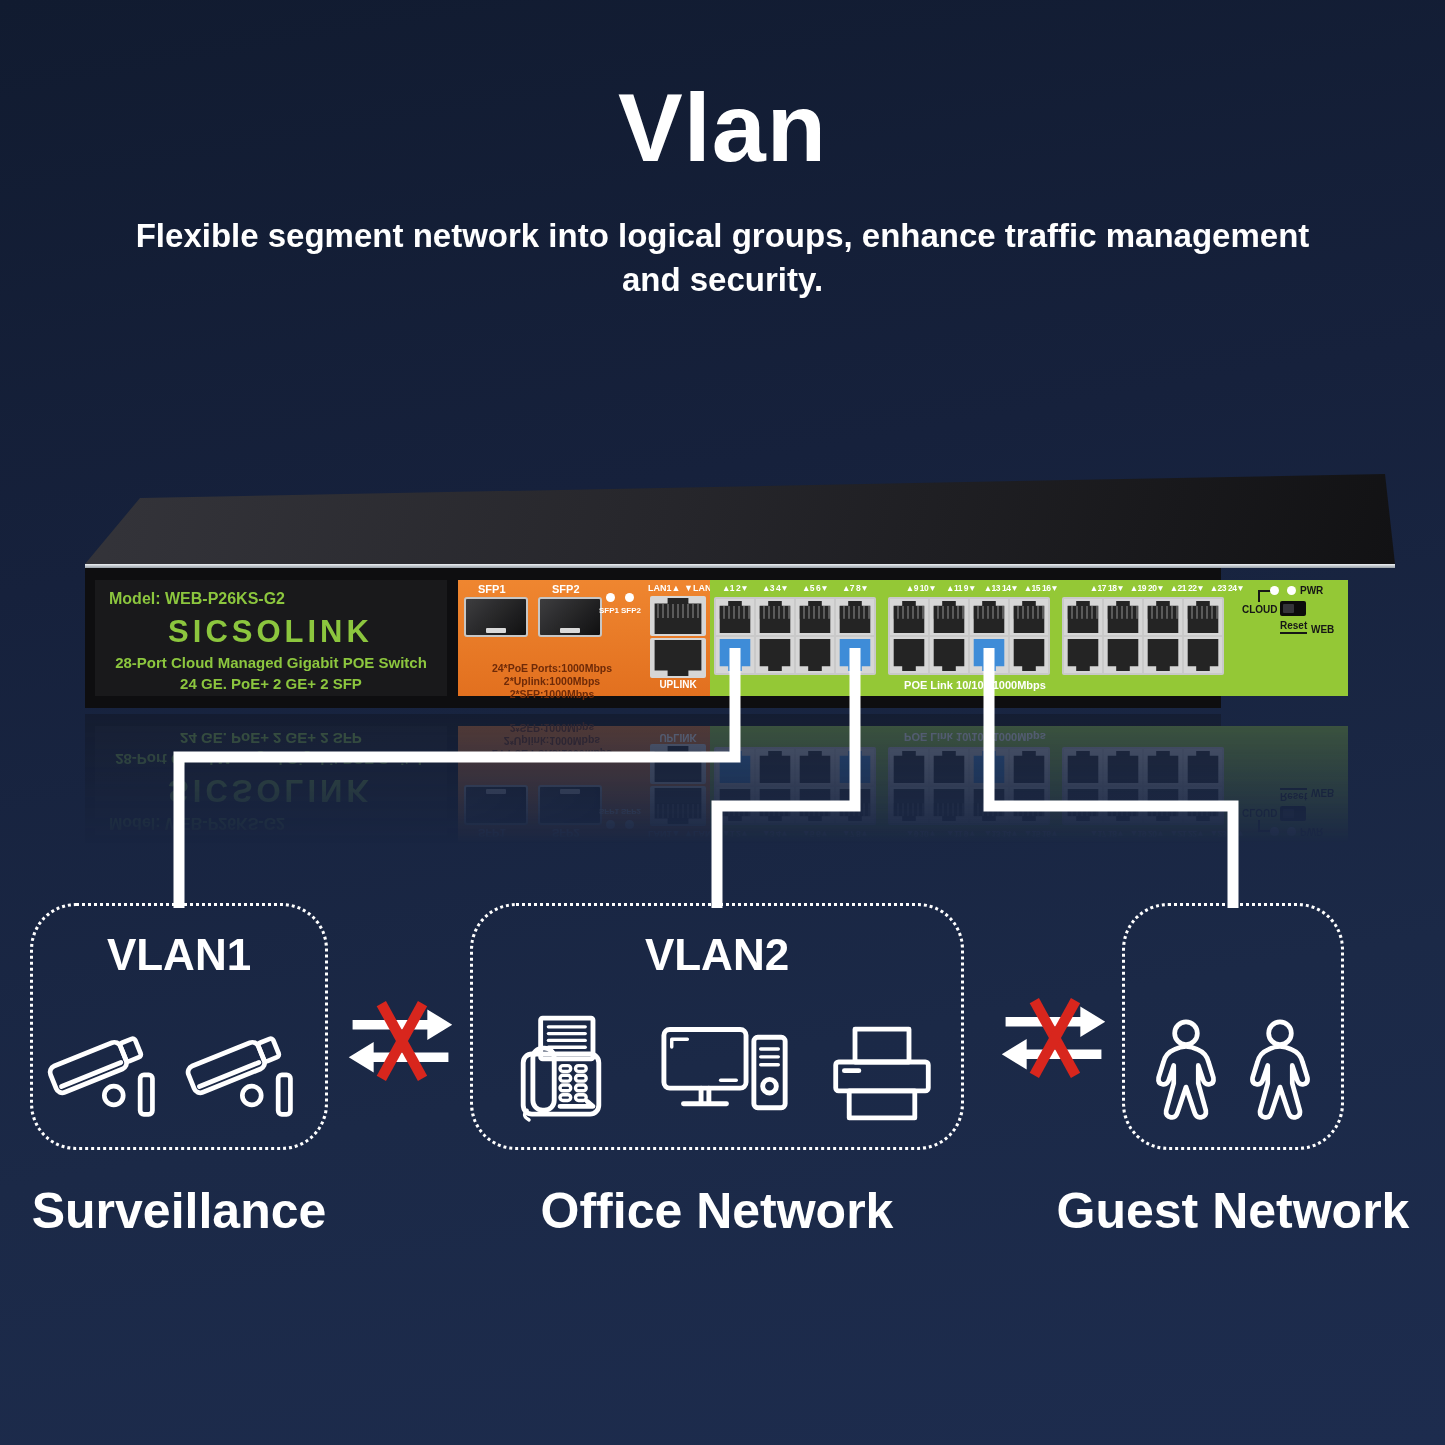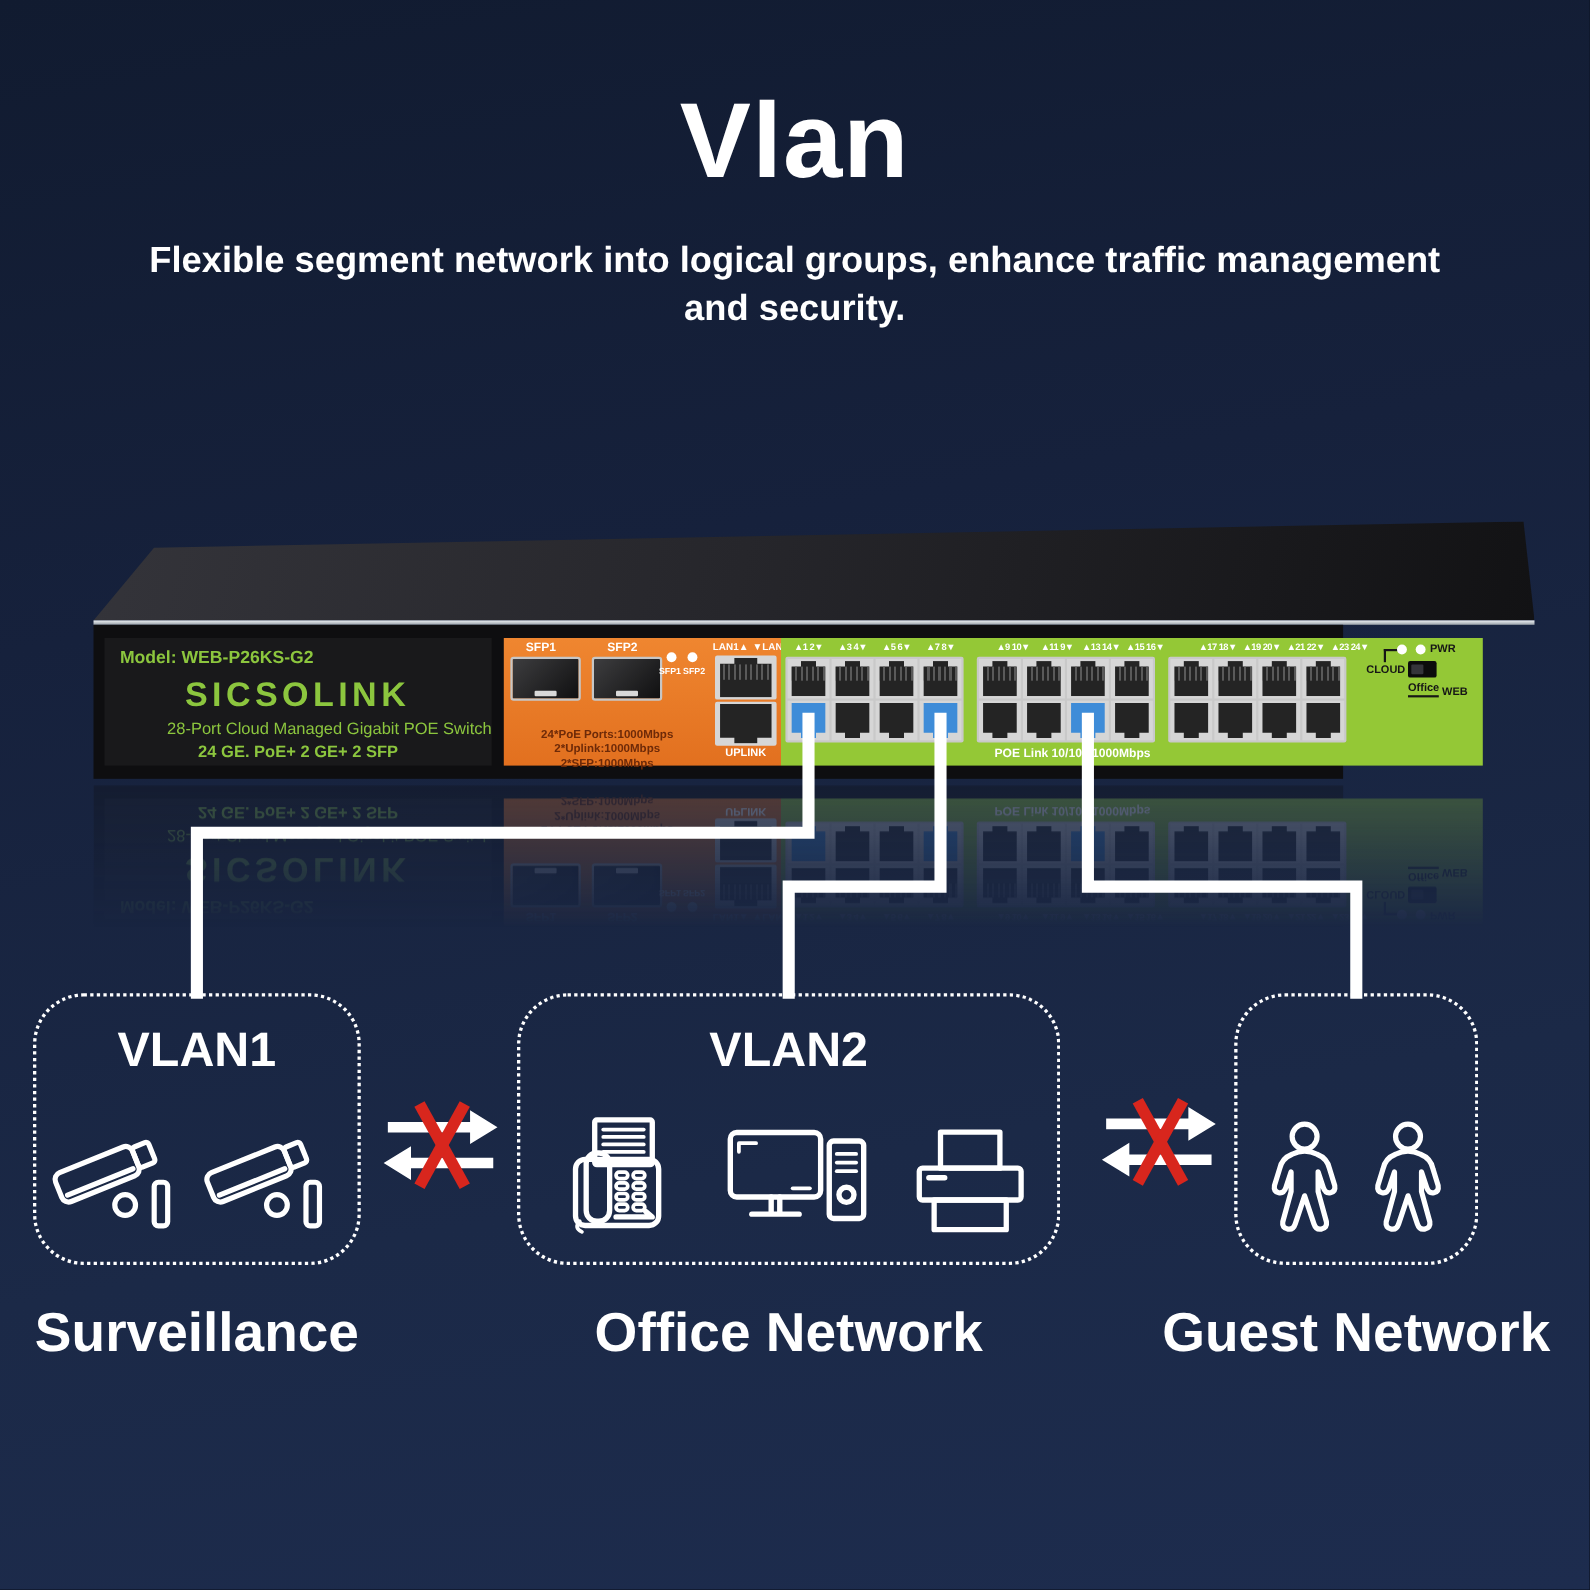--- a/index.html
+++ b/index.html
@@ -19,21 +19,21 @@
   .slab{position:absolute;left:0;top:0;width:1310px;height:92px;
     clip-path:polygon(55px 26px,1300px 2px,1310px 92px,0px 92px);
     background:linear-gradient(105deg,#34343a 0%,#26262b 45%,#121214 100%);}
   .silver-edge{position:absolute;left:0;top:92px;width:1310px;height:4px;
     background:linear-gradient(#eef1f4,#98a0a8);}
   .panel{position:absolute;left:0;top:96px;width:1136px;height:140px;background:#0e0e10;}
   .section-model{position:absolute;left:10px;top:12px;width:352px;height:116px;background:#19191b;
     text-align:center;color:#8cc63e;}
   .model-line{position:absolute;left:14px;top:10px;font-size:16px;font-weight:700;white-space:nowrap;}
   .brand-line{position:absolute;left:0;right:1px;top:34px;font-size:31px;font-weight:800;letter-spacing:4px;}
-  .desc-line1{position:absolute;left:0;right:0;top:74px;font-size:15px;font-weight:400;text-align:right;}
+  .desc-line1{position:absolute;left:0;right:0;top:74px;font-size:15px;font-weight:700;}
   .desc-line2{position:absolute;left:0;right:0;top:95px;font-size:15px;font-weight:700;}
   .section-sfp{position:absolute;left:373px;top:12px;width:252px;height:116px;
     background:linear-gradient(#ef8630,#e2701f);}
   .sfp-slot-label{position:absolute;top:3px;font-size:11px;font-weight:700;color:#fff;}
   .sfp-slot{position:absolute;top:17px;width:64px;height:40px;background:linear-gradient(135deg,#3d3d3f,#101011);
     border:2px solid #c6c6c6;border-radius:3px;box-sizing:border-box;}
   .sfp-slot::after{content:"";position:absolute;left:50%;bottom:2px;transform:translateX(-50%);
     width:20px;height:5px;background:#d9d9d9;border-radius:1px;}
   .led-dot{position:absolute;width:9px;height:9px;border-radius:50%;background:#fff;top:13px;}
   .led-label{position:absolute;top:26px;font-size:8px;font-weight:700;color:#fff;}
@@ -256,21 +256,21 @@
         <div class="status">
           <div class="bracket"></div>
           <span class="led-dot led-a"></span>
           <span class="led-dot led-b"></span>
           <span class="pwr-label">PWR</span>
           <span class="cloud-label">CLOUD</span>
           <span class="toggle">
               <span class="toggle-knob"></span>
             </span>
           <span class="web-label">WEB</span>
-          <span class="reset-label">Office</span>
+          <span class="reset-label">Reset</span>
         </div>
       </div>
 
     </div>
   </div>
 
   <svg class="cables" width="1445" height="1445">
     <polyline points="735,648 735,757 179,757 179,908"></polyline>
     <polyline points="855,648 855,806 717,806 717,908"></polyline>
     <polyline points="989,648 989,806 1233,806 1233,908"></polyline>

